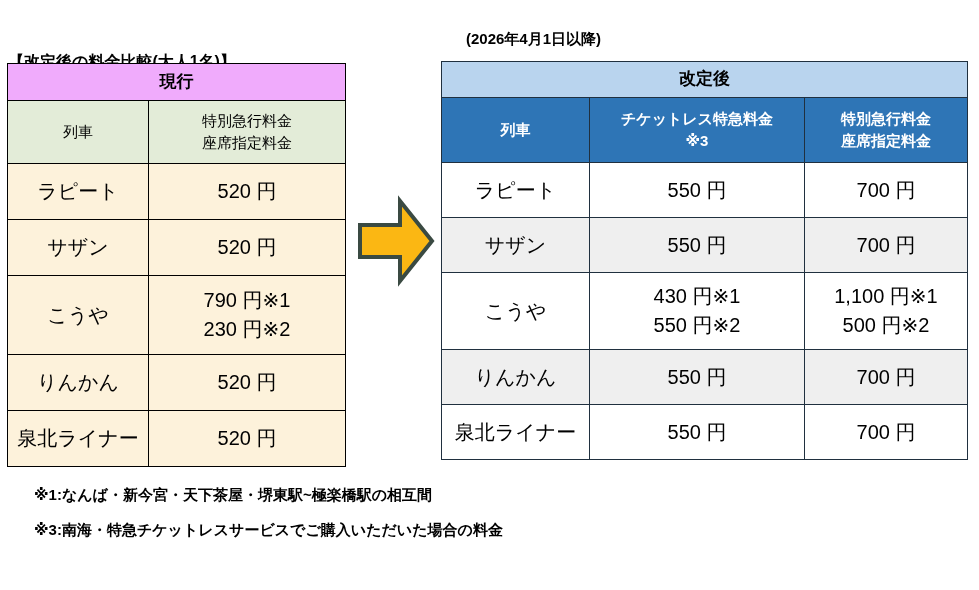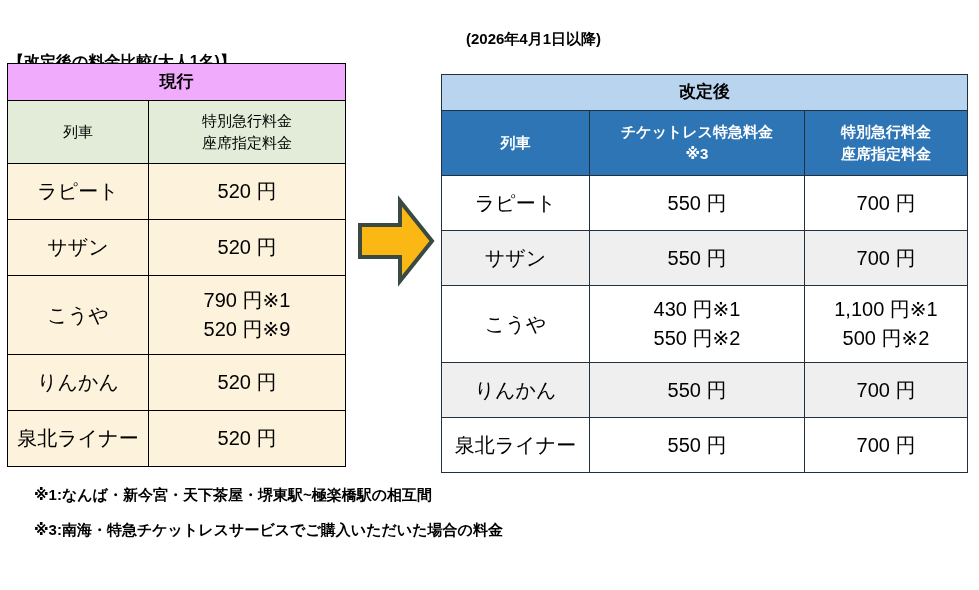--- a/index.html
+++ b/index.html
@@ -88,21 +88,21 @@
     position: absolute;
     left: 356px;
     top: 195px;
     width: 80px;
     height: 92px;
   }
 
   
   #table-revised {
     left: 441px;
-    top: 74px;
+    top: 61px;
     width: 472px;
   }
   #table-revised td { border: 1px solid #20303f; }
   #table-revised .cap {
     background: #b9d4ee;
     font-weight: bold;
     font-size: 17px;
     height: 35px;
   }
   #table-revised .sub {
@@ -165,21 +165,21 @@
       <td class="cell">520 円</td>
     </tr>
     <tr>
       <td class="cell">サザン</td>
       <td class="cell">520 円</td>
     </tr>
     <tr>
       <td class="cell-tall">こうや</td>
       <td class="cell-tall two-line">
         <span>790 円※1</span>
-        <span>520 円※9</span>
+        <span>230 円※2</span>
       </td>
     </tr>
     <tr>
       <td class="cell">りんかん</td>
       <td class="cell">520 円</td>
     </tr>
     <tr>
       <td class="cell">泉北ライナー</td>
       <td class="cell">520 円</td>
     </tr>

